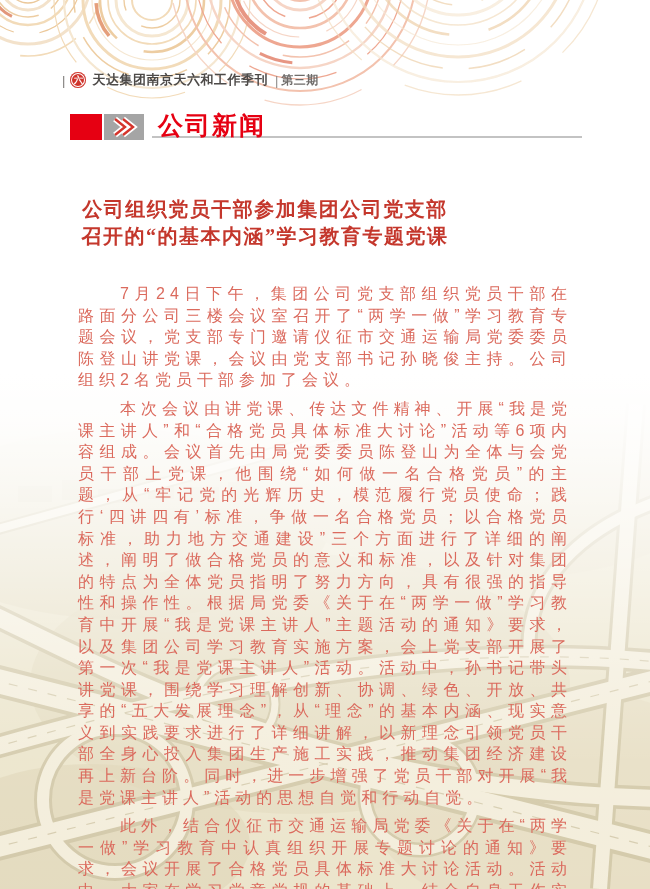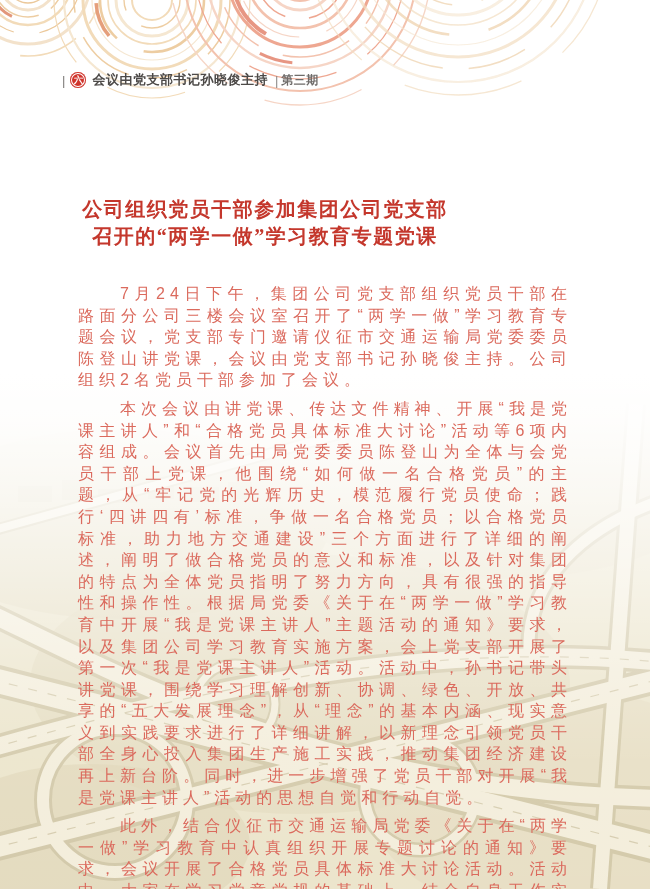--- a/index.html
+++ b/index.html
@@ -177,29 +177,42 @@
         <circle cx="458" cy="-55" r="124" stroke="#e7c08d" stroke-width="1.5" stroke-dasharray="90 34 60 26"></circle>
         <circle cx="458" cy="-55" r="137" stroke="#f2e0c6" stroke-width="2.2"></circle>
         <circle cx="458" cy="-55" r="150" stroke="#eed2ab" stroke-width="1.3" stroke-dasharray="120 50"></circle>
       </g>
     </g>
   </svg>
 
   <div class="header-line">
     <span class="header-bar">|</span>
     <span class="logo">六</span>
-    <span class="journal-title">会议由党支部书记孙晓俊主持</span>
+    <span class="journal-title">天达集团南京天六和工作季刊</span>
     <span class="issue-divider">|</span>
     <span class="issue">第三期</span>
   </div>
 
+  <div class="banner">
+    <div class="banner-rule"></div>
+    <div class="banner-square"></div>
+    <div class="banner-chevron-box">
+      <svg width="32" height="22" viewBox="0 0 32 22">
+        <path d="M7 3 L17 11 L7 19" stroke="#ffffff" stroke-width="6" fill="none"></path>
+        <path d="M7 3 L17 11 L7 19" stroke="#d5342b" stroke-width="2.4" fill="none"></path>
+        <path d="M15 3 L25 11 L15 19" stroke="#ffffff" stroke-width="6" fill="none"></path>
+        <path d="M15 3 L25 11 L15 19" stroke="#d5342b" stroke-width="2.4" fill="none"></path>
+      </svg>
+    </div>
+    <div class="banner-label">公司新闻</div>
+  </div>
 
   <div class="article-title">
     <div>公司组织党员干部参加集团公司党支部</div>
-    <div>召开的“两学一做”学习教育专题党课</div>
+    <div>召开的“的基本内涵”学习教育专题党课</div>
   </div>
 
   <div class="article-body">
     <p>7月24日下午，集团公司党支部组织党员干部在路面分公司三楼会议室召开了“两学一做”学习教育专题会议，党支部专门邀请仪征市交通运输局党委委员陈登山讲党课，会议由党支部书记孙晓俊主持。公司组织2名党员干部参加了会议。</p>
     <p>本次会议由讲党课、传达文件精神、开展“我是党课主讲人”和“合格党员具体标准大讨论”活动等6项内容组成。会议首先由局党委委员陈登山为全体与会党员干部上党课，他围绕“如何做一名合格党员”的主题，从“牢记党的光辉历史，模范履行党员使命；践行‘四讲四有’标准，争做一名合格党员；以合格党员标准，助力地方交通建设”三个方面进行了详细的阐述，阐明了做合格党员的意义和标准，以及针对集团的特点为全体党员指明了努力方向，具有很强的指导性和操作性。根据局党委《关于在“两学一做”学习教育中开展“我是党课主讲人”主题活动的通知》要求，以及集团公司学习教育实施方案，会上党支部开展了第一次“我是党课主讲人”活动。活动中，孙书记带头讲党课，围绕学习理解创新、协调、绿色、开放、共享的“五大发展理念”，从“理念”的基本内涵、现实意义到实践要求进行了详细讲解，以新理念引领党员干部全身心投入集团生产施工实践，推动集团经济建设再上新台阶。同时，进一步增强了党员干部对开展“我是党课主讲人”活动的思想自觉和行动自觉。</p>
     <p>此外，结合仪征市交通运输局党委《关于在“两学一做”学习教育中认真组织开展专题讨论的通知》要求，会议开展了合格党员具体标准大讨论活动。活动中，大家在学习党章党规的基础上，结合自身工作实际，对照“四</p>
   </div>
 
 </div>
 

